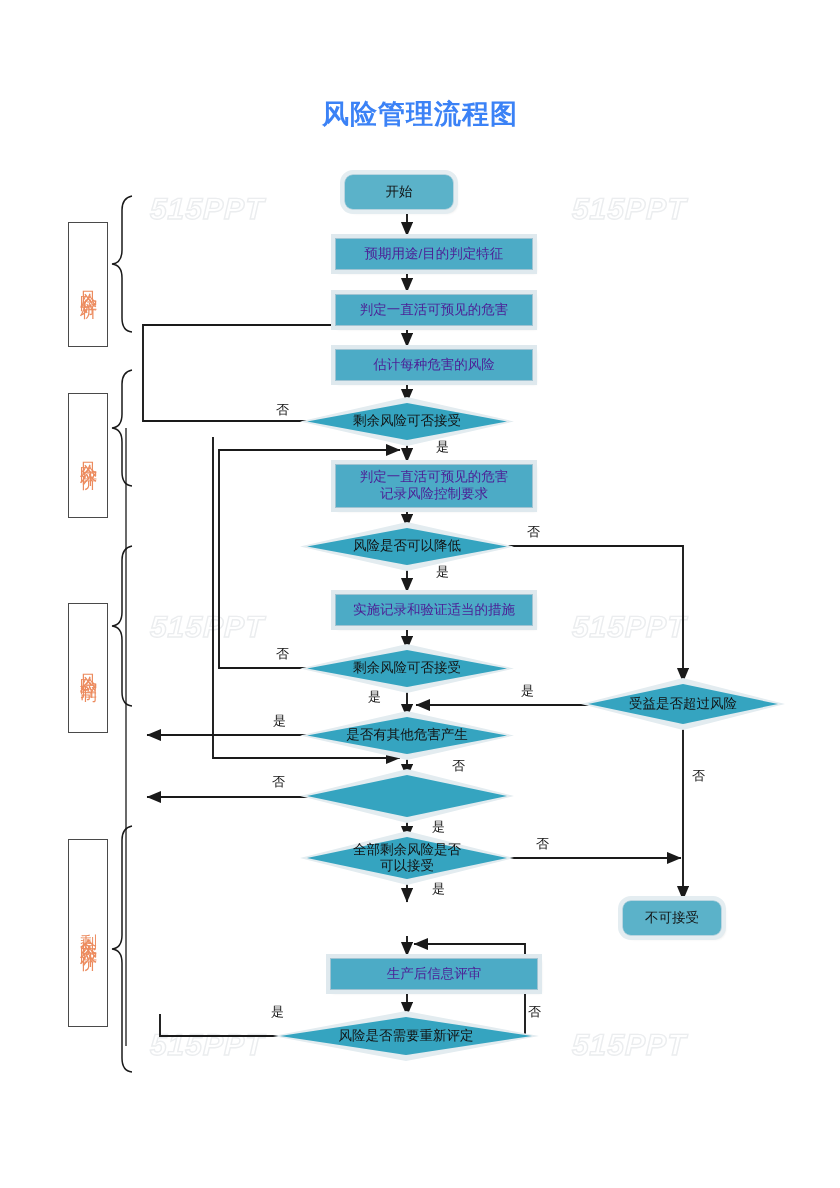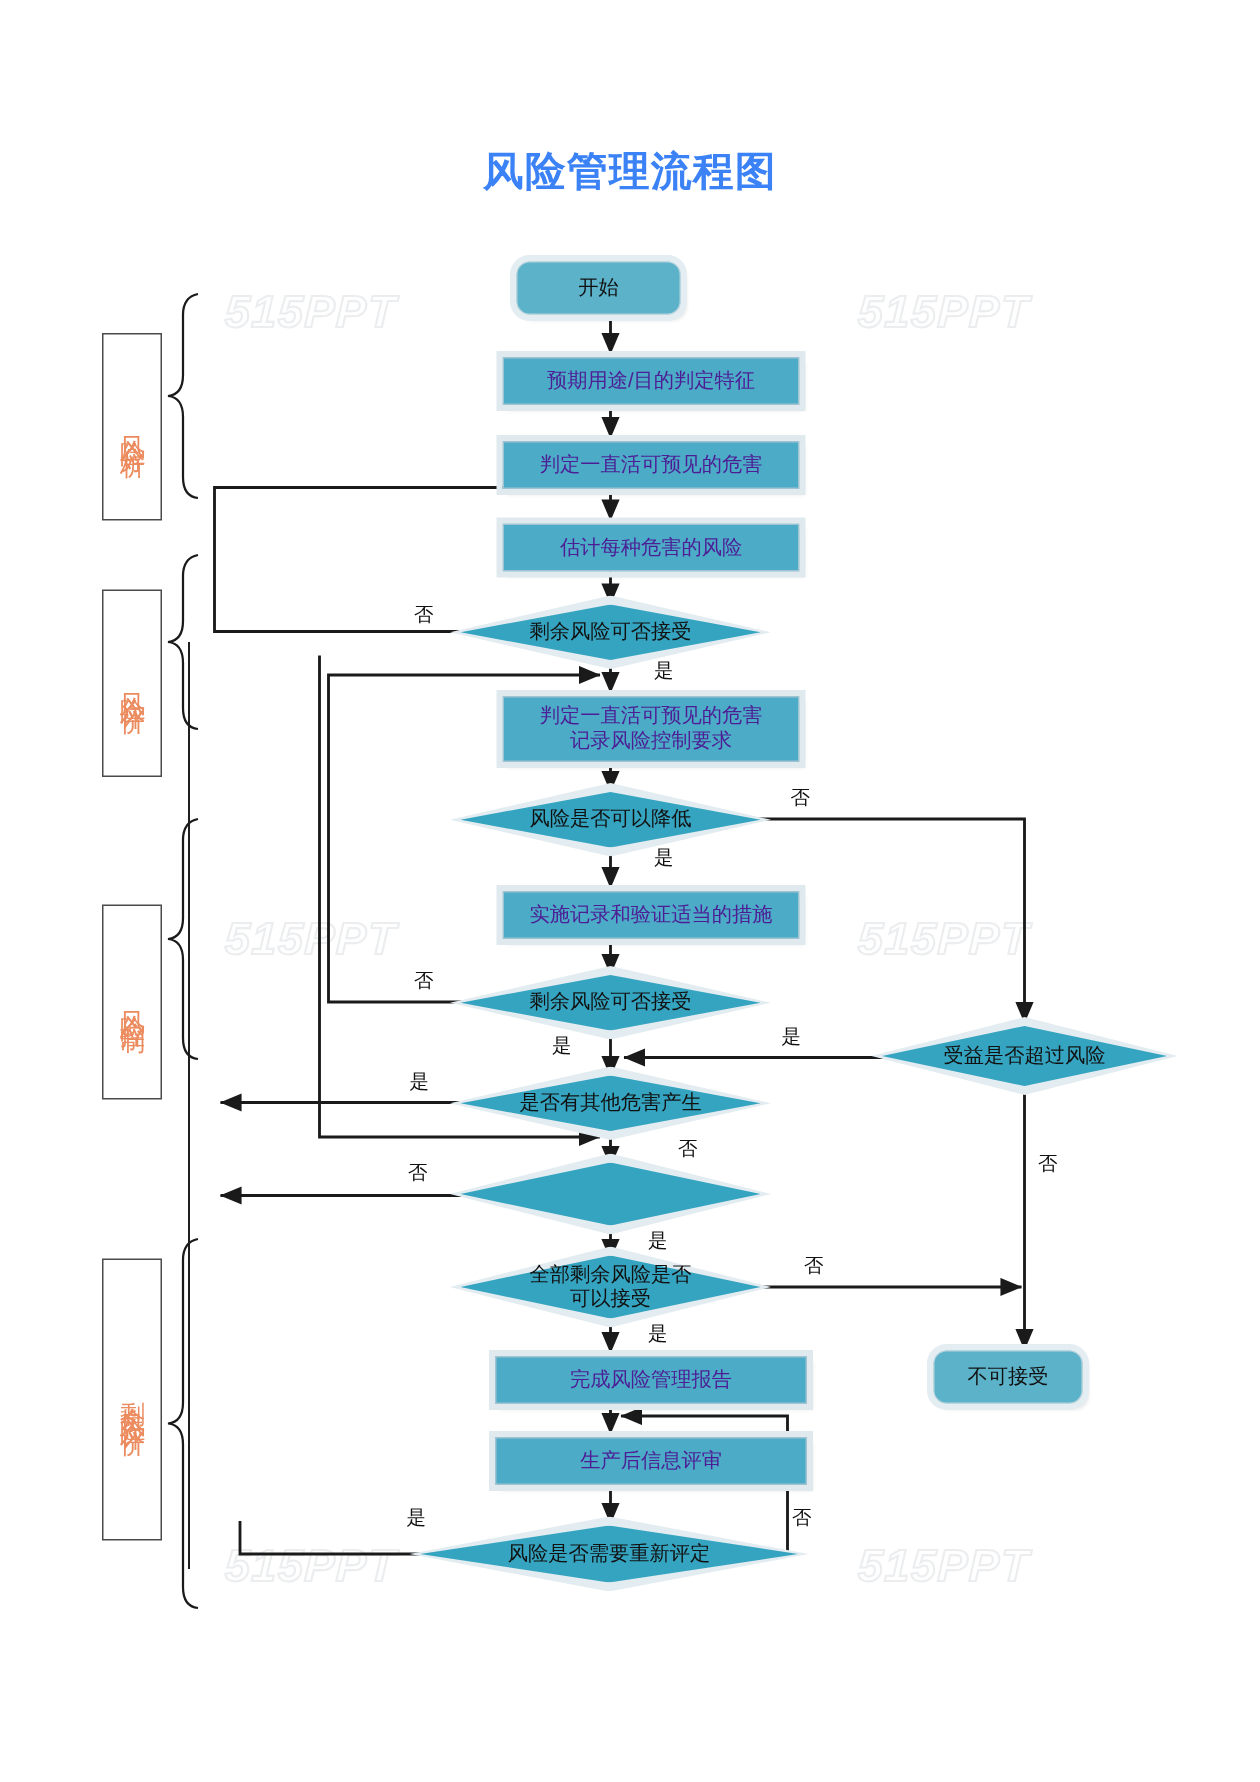--- a/index.html
+++ b/index.html
@@ -248,23 +248,20 @@
     <div class="shape"></div>
   </div>
 
   <div class="dia" style="left:307px;top:837px;width:200px;height:42px;">
     <div class="halo"></div>
     <div class="shape"></div>
     <div class="txt" style="white-space:pre-line;">全部剩余风险是否
 可以接受</div>
   </div>
 
-  <div class="node proc" style="left:303px;top:904px;width:208px;height:32px;">
-    <span>完成风险管理报告</span>
-  </div>
 
   <div class="node proc" style="left:303px;top:958px;width:208px;height:32px;">
     <span>生产后信息评审</span>
   </div>
 
   <div class="dia" style="left:280px;top:1017px;width:252px;height:38px;">
     <div class="halo"></div>
     <div class="shape"></div>
     <div class="txt">风险是否需要重新评定</div>
   </div>

